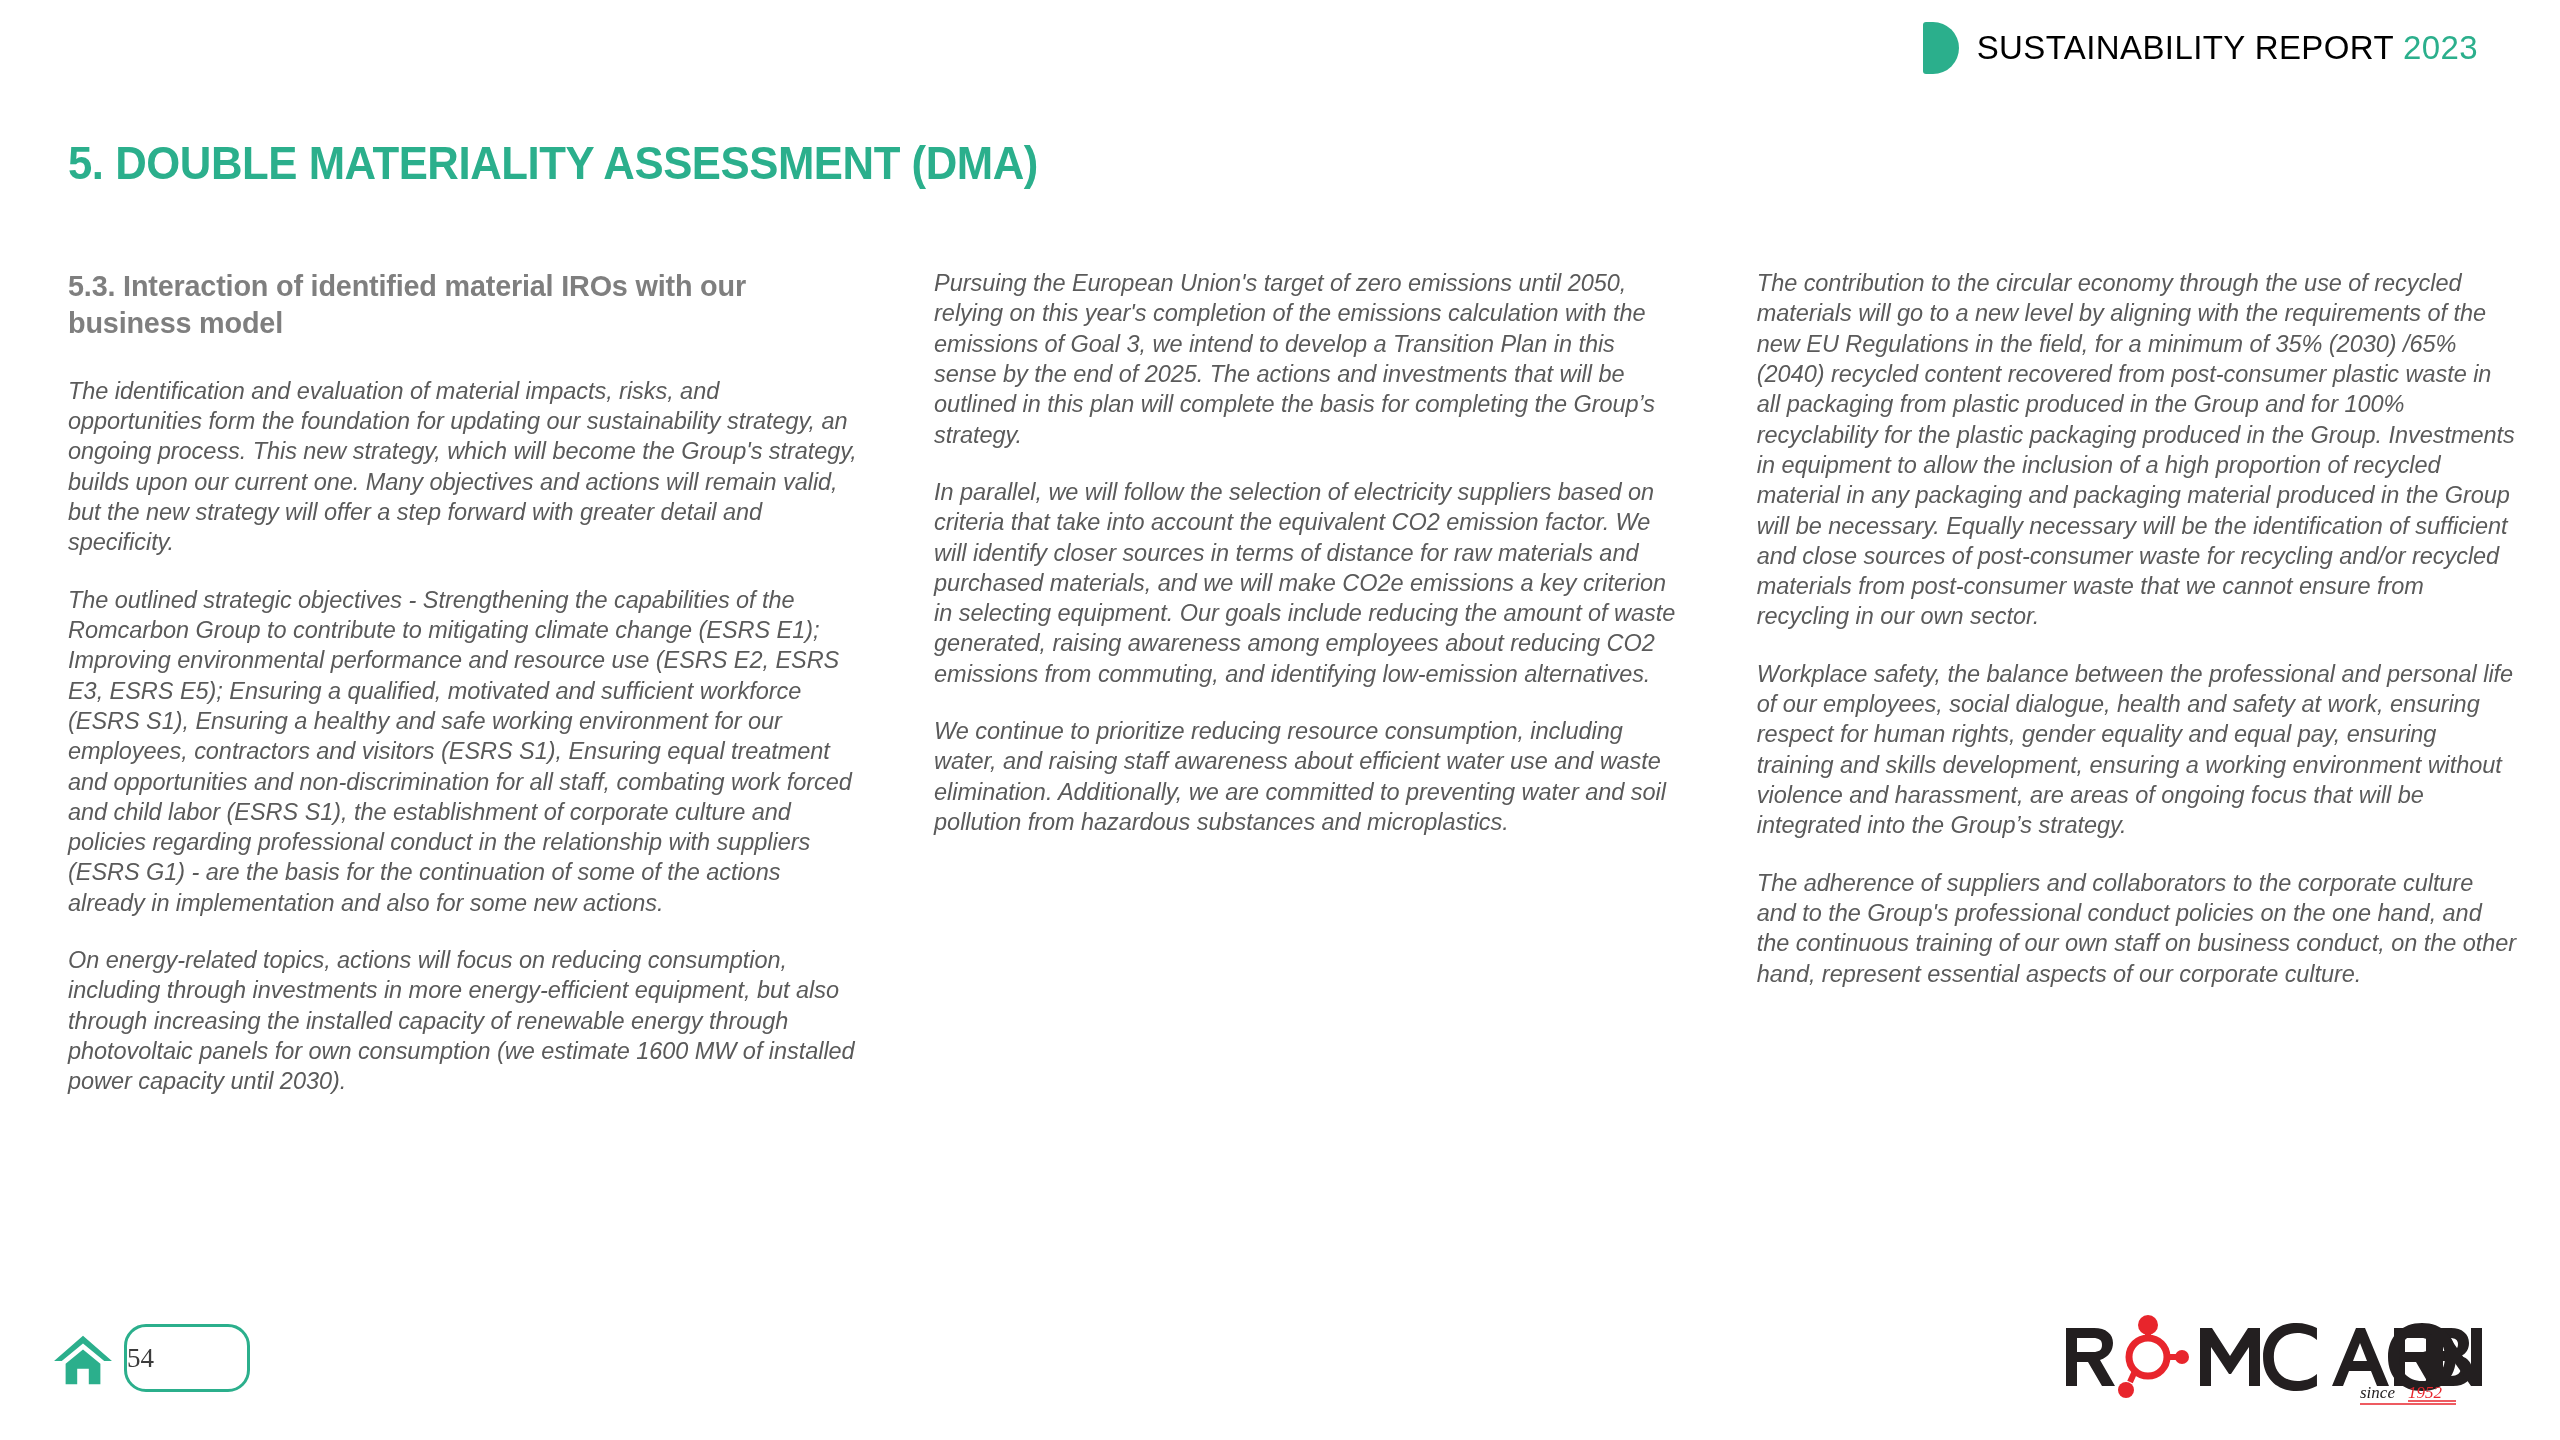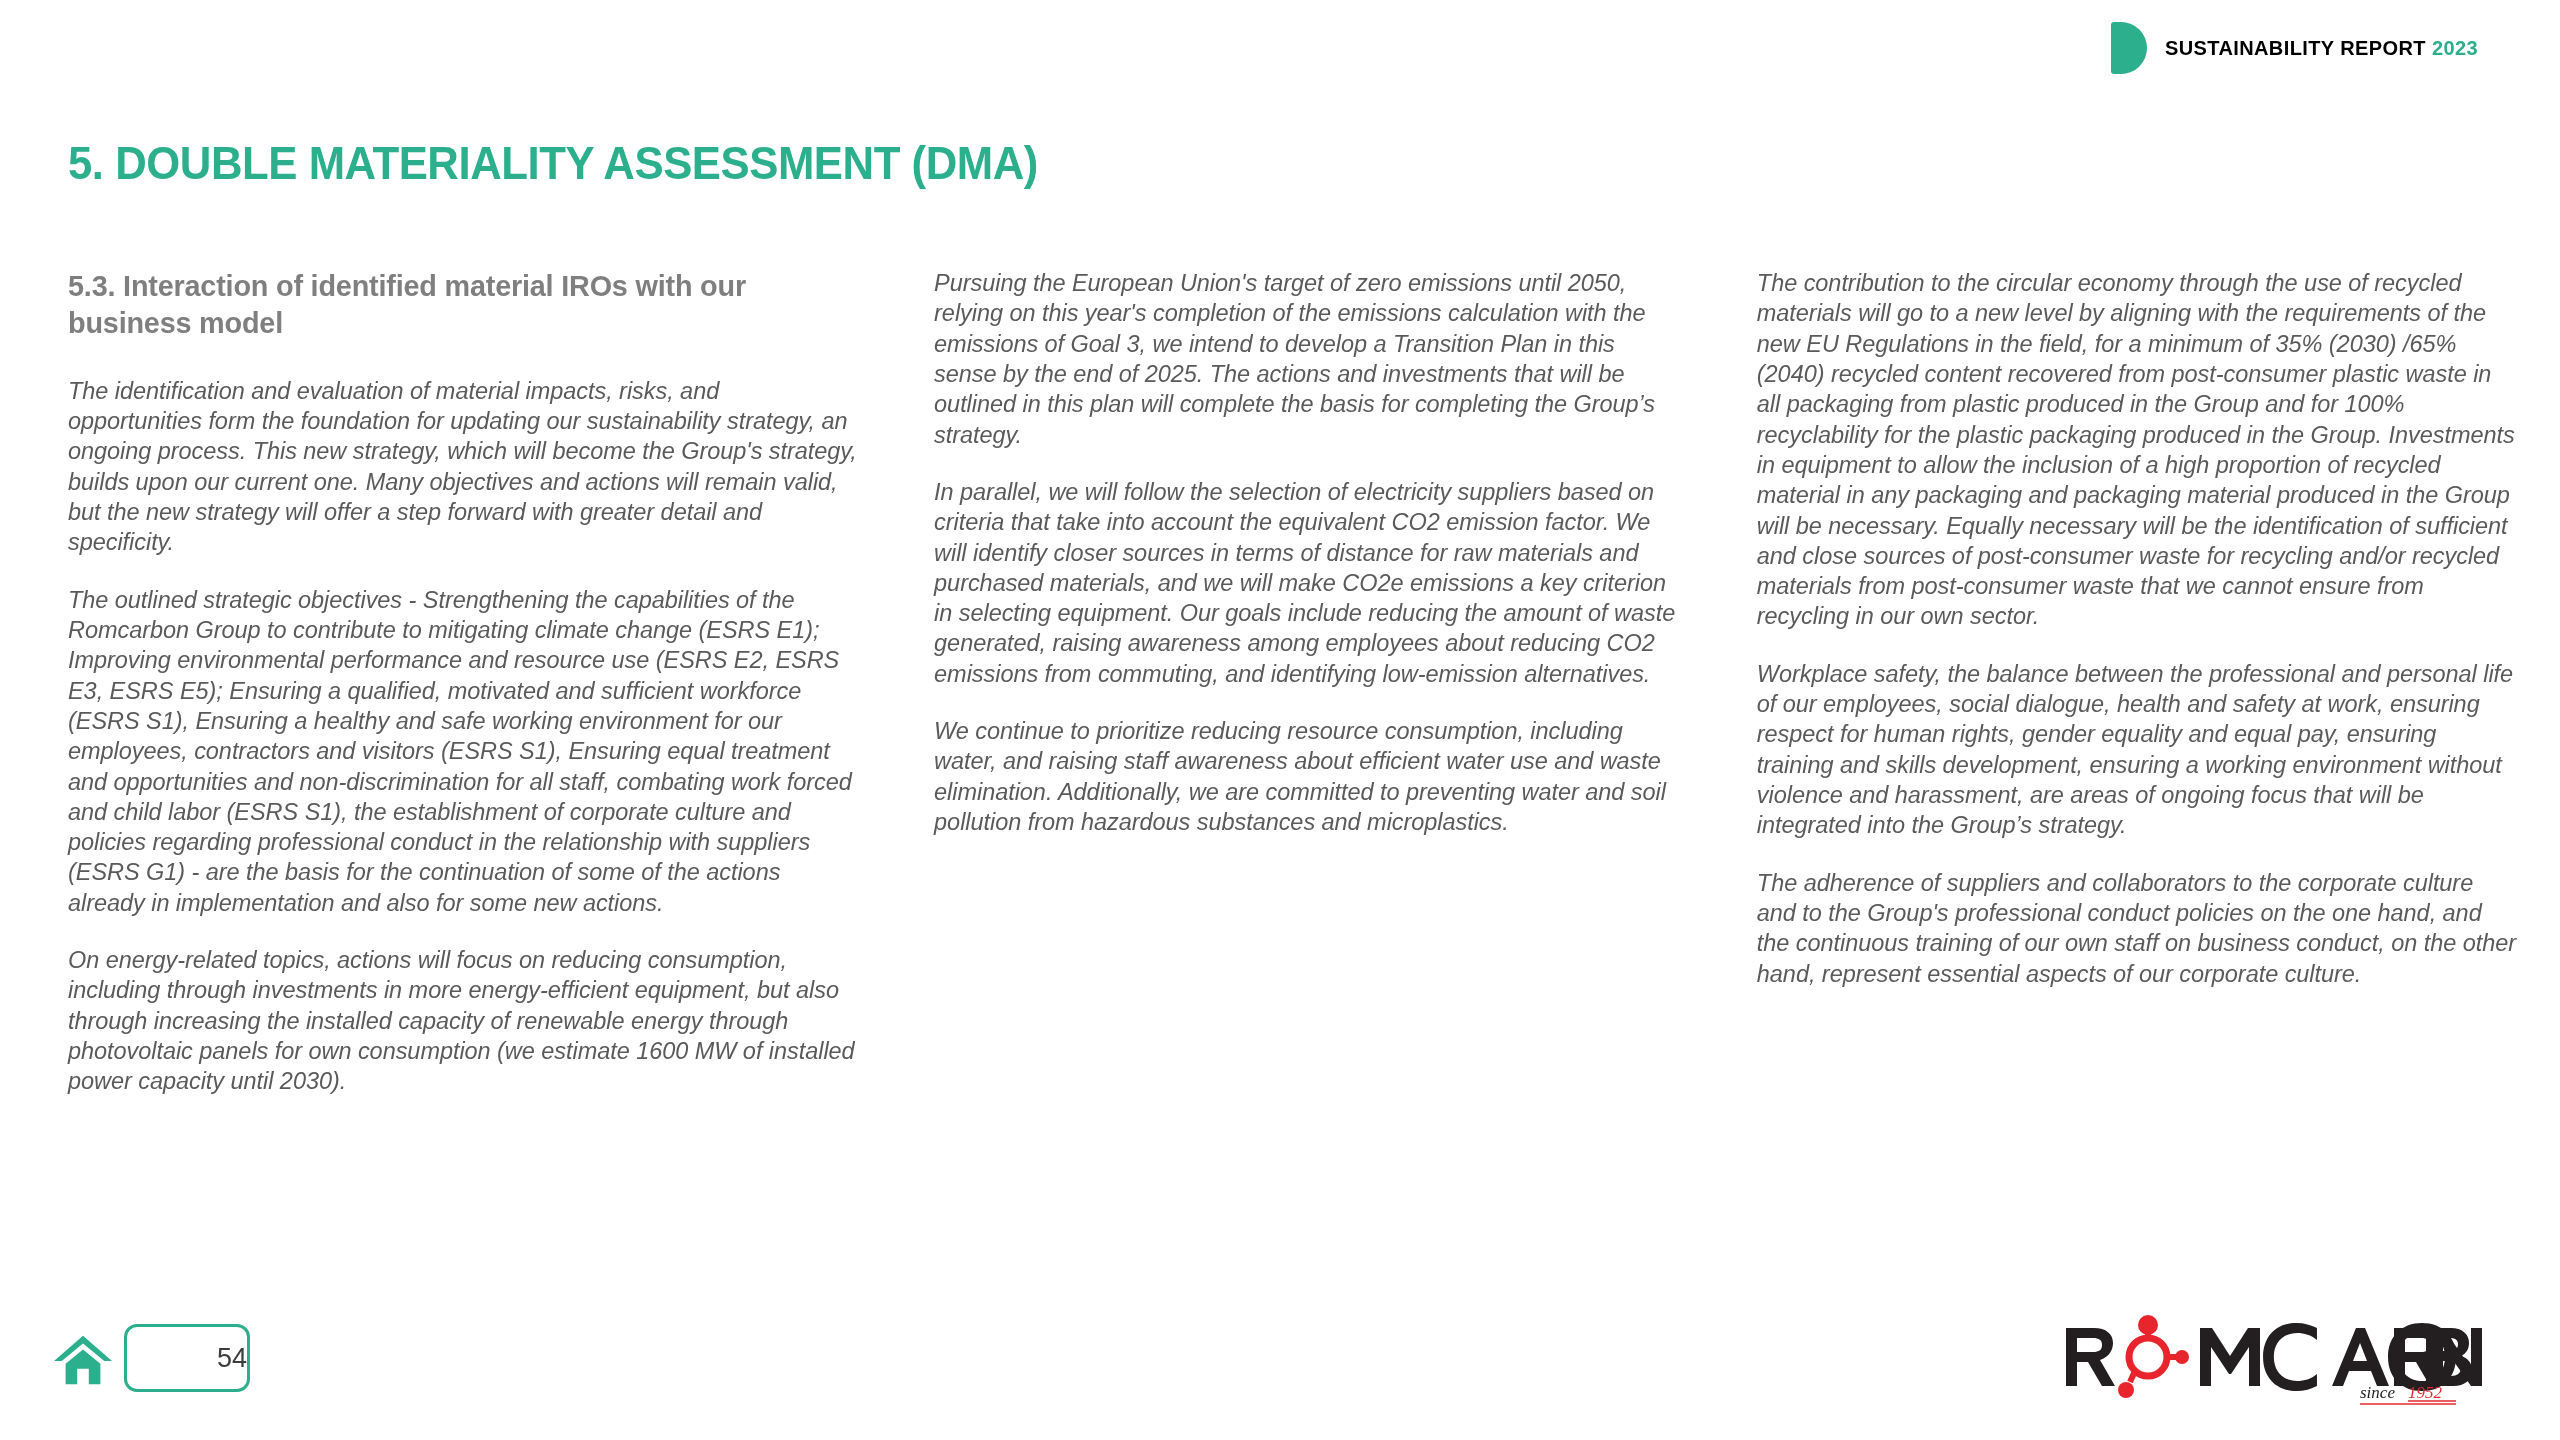--- a/index.html
+++ b/index.html
@@ -34,22 +34,22 @@
   .brand-mark {
     width: 36px;
     height: 52px;
     background: #2BAF8C;
     border-top-right-radius: 26px 26px;
     border-bottom-right-radius: 26px 26px;
     border-top-left-radius: 3px;
     border-bottom-left-radius: 3px;
   }
   .brand-text {
-    font-size: 20px;
-    font-weight: bold;
+    font-size: 33px;
+    font-weight: normal;
     letter-spacing: 0.4px;
     white-space: nowrap;
   }
   .brand-text .brand-year { color: #2BAF8C; }
 
   
   .section-title {
     position: absolute;
     left: 68px;
     top: 135px;
@@ -114,25 +114,26 @@
     width: 62px;
     height: 56px;
   }
   .page-number-box {
     position: absolute;
     left: 124px;
     bottom: 48px;
     width: 120px;
     height: 62px;
     border: 3px solid #2BAF8C;
-    border-radius: 13px;
+    border-radius: 22px;
     display: flex;
     align-items: center;
-    justify-content: flex-end;
+    justify-content: flex-start;
     background: #ffffff;
+    font-family: Liberation Serif, serif;
   }
   .page-number-box span {
     font-size: 27px;
     color: #3b3b3b;
   }
   .footer-logo {
     position: absolute;
     right: 70px;
     bottom: 34px;
     width: 430px;

